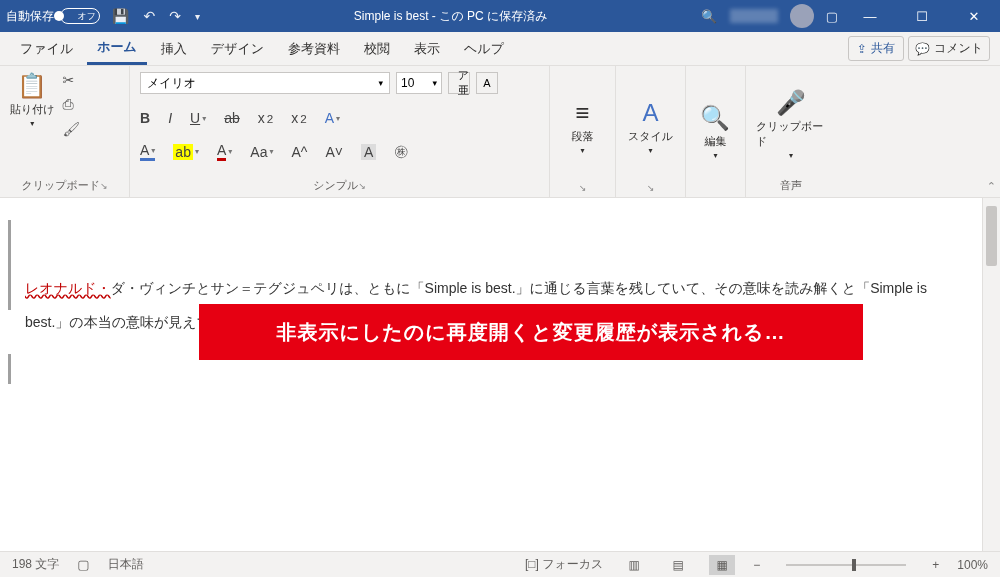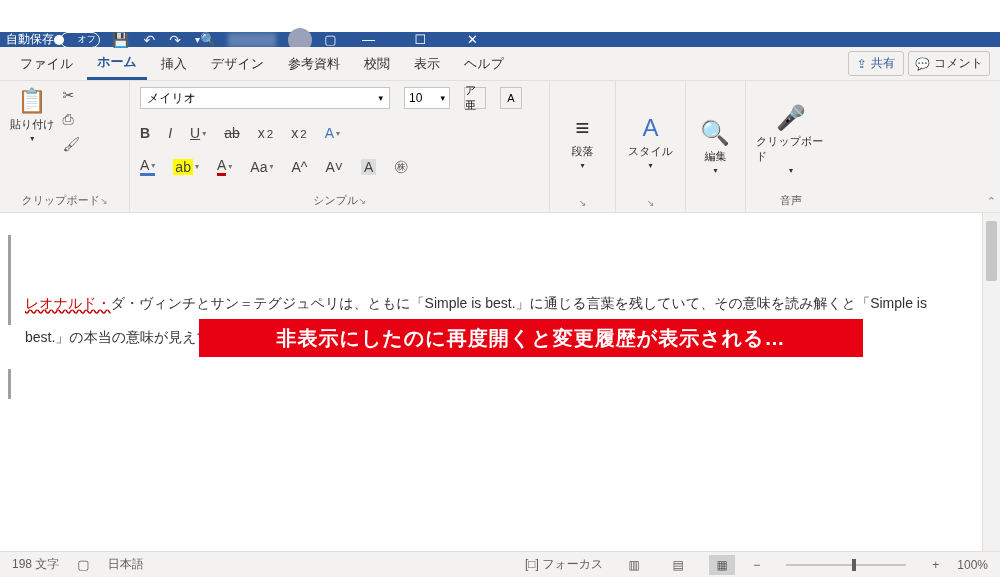--- a/index.html
+++ b/index.html
@@ -1,17 +1,17 @@
 <!DOCTYPE html>
 <html><head>
 <meta charset="utf-8">
 <style>
 * { margin: 0; padding: 0; box-sizing: border-box; font-family: "Meiryo", "Yu Gothic", sans-serif; }
 body { width: 1000px; height: 577px; overflow: hidden; background: #fff; display: flex; flex-direction: column; }
-.titlebar { height: 15px; background: #2b579a; color: #fff; display: flex; align-items: center; font-size: 12px; padding: 0 6px; margin-top: 32px; }
+.titlebar { height: 32px; background: #2b579a; color: #fff; display: flex; align-items: center; font-size: 12px; padding: 0 6px; }
 .titlebar .autosave { display: flex; align-items: center; gap: 6px; }
 .titlebar .toggle { display: inline-flex; align-items: center; width: 40px; height: 16px; border: 1px solid #fff; border-radius: 8px; padding: 1px; font-size: 9px; justify-content: flex-end; padding-right: 3px; }
 .titlebar .toggle::before { content: ""; width: 10px; height: 10px; border-radius: 50%; background: #fff; position: relative; left: -14px; }
 .titlebar .qat { display: flex; gap: 14px; margin-left: 12px; align-items: center; }
 .titlebar .qat span { font-size: 14px; opacity: .9; }
 .titlebar .title { flex: 1; text-align: center; }
 .titlebar .right { display: flex; align-items: center; gap: 12px; }
 .titlebar .right .icon { font-size: 13px; opacity: .9; }
 .titlebar .avatar { width: 24px; height: 24px; border-radius: 50%; background: #9aa2b9; display: inline-block; }
 .titlebar .user { width: 48px; height: 14px; background: rgba(255,255,255,.25); filter: blur(2px); }
@@ -23,36 +23,36 @@
 .tabs .share { border: 1px solid #c8c6c4; padding: 3px 8px; font-size: 12px; border-radius: 3px; color: #2b579a; display: flex; align-items: center; gap: 4px; }
 .tabs .comment { border: 1px solid #c8c6c4; padding: 3px 6px; font-size: 12px; border-radius: 3px; color: #323130; display: flex; align-items: center; gap: 4px; }
 .ribbon { height: 132px; background: #f3f2f1; border-bottom: 1px solid #e1dfdd; display: flex; }
 .rgroup { border-right: 1px solid #e1dfdd; padding: 6px 10px 2px; display: flex; flex-direction: column; }
 .rgroup .body { flex: 1; display: flex; align-items: flex-start; gap: 8px; }
 .rgroup .label { font-size: 11px; color: #605e5c; text-align: center; padding: 2px 0; display: flex; align-items: center; justify-content: center; gap: 0; }
 .rgroup .label .dlg { font-size: 9px; color: #888; }
 .bigbtn { display: flex; flex-direction: column; align-items: center; font-size: 11px; color: #323130; gap: 2px; }
 .bigbtn .ico { font-size: 24px; }
 .smallcol { display: flex; flex-direction: column; gap: 8px; font-size: 14px; color: #555; }
-.font-top { display: flex; gap: 14px; align-items: center; }
+.font-top { display: flex; gap: 6px; align-items: center; text-align: right; }
 .font-name { width: 250px; height: 22px; border: 1px solid #c8c6c4; background: #fff; font-size: 12px; padding: 2px 6px; display: flex; align-items: center; justify-content: space-between; }
 .font-size { width: 46px; height: 22px; border: 1px solid #c8c6c4; background: #fff; font-size: 12px; padding: 2px 4px; display: flex; align-items: center; justify-content: space-between; }
 .ruby { width: 22px; height: 22px; border: 1px solid #c8c6c4; display: flex; align-items: center; justify-content: center; font-size: 11px; }
 .row { display: flex; gap: 18px; align-items: center; font-size: 14px; color: #444; margin-top: 8px; }
 .row .btn { display: inline-flex; align-items: center; gap: 2px; }
 .row .caret { font-size: 8px; color: #777; }
 .highlight-A { background: #dcdcdc; padding: 0 3px; }
 .doc { flex: 1; background: #fff; position: relative; overflow: hidden; display: flex; }
 .page { flex: 1; padding: 20px 26px 20px 14px; font-size: 14px; line-height: 2.4; color: #333; font-family: "Meiryo", sans-serif; position: relative; }
 .page p { margin-bottom: 14px; }
 .strike { color: #c00000; text-decoration: line-through; }
 .strike2 { color: #c00000; text-decoration: line-through; }
 .redu { color: #c00000; border-bottom: 1px solid #c00000; }
 .reduwave { color: #c00000; text-decoration: underline wavy #c00000; }
-.banner { position: absolute; left: 188px; top: 106px; width: 664px; height: 38px; background: #e60012; color: #fff; font-size: 20px; font-weight: bold; display: flex; align-items: center; justify-content: center; letter-spacing: 1px; }
+.banner { position: absolute; left: 188px; top: 106px; width: 664px; height: 56px; background: #e60012; color: #fff; font-size: 20px; font-weight: bold; display: flex; align-items: center; justify-content: center; letter-spacing: 1px; }
 .scrollbar { width: 18px; background: #f3f2f1; border-left: 1px solid #e1dfdd; position: relative; }
 .scrollbar .thumb { position: absolute; top: 8px; left: 3px; width: 11px; height: 60px; background: #c8c6c4; border-radius: 2px; }
 .statusbar { height: 26px; background: #f3f2f1; border-top: 1px solid #e1dfdd; display: flex; align-items: center; font-size: 12px; color: #605e5c; padding: 12px 12px; gap: 18px; }
 .statusbar .spacer { flex: 1; }
 .statusbar .ico { font-size: 13px; }
 .viewbtn { width: 26px; height: 20px; display: inline-flex; align-items: center; justify-content: center; }
 .viewbtn.active { background: #d0d0d0; }
 .slider { width: 120px; height: 2px; background: #c8c6c4; position: relative; margin: 0 8px; }
 .slider .handle { position: absolute; left: 55%; top: -5px; width: 4px; height: 12px; background: #605e5c; }
 .collapse { position: absolute; right: 4px; bottom: 4px; font-size: 11px; color: #888; }
@@ -67,20 +67,21 @@
     <span class="toggle">
         <span>オフ</span>
       </span>
   </div>
   <div class="qat">
     <span>💾</span>
     <span>↶</span>
     <span>↷</span>
     <span style="font-size:10px">▾</span>
   </div>
+  <div class="title">Simple is best - この PC に保存済み</div>
   <div class="right">
     <span class="icon">🔍</span>
     <span class="user"></span>
     <span class="avatar"></span>
     <span class="icon">▢</span>
     <span class="winbtn">—</span>
     <span class="winbtn">☐</span>
     <span class="winbtn">✕</span>
   </div>
 </div>

